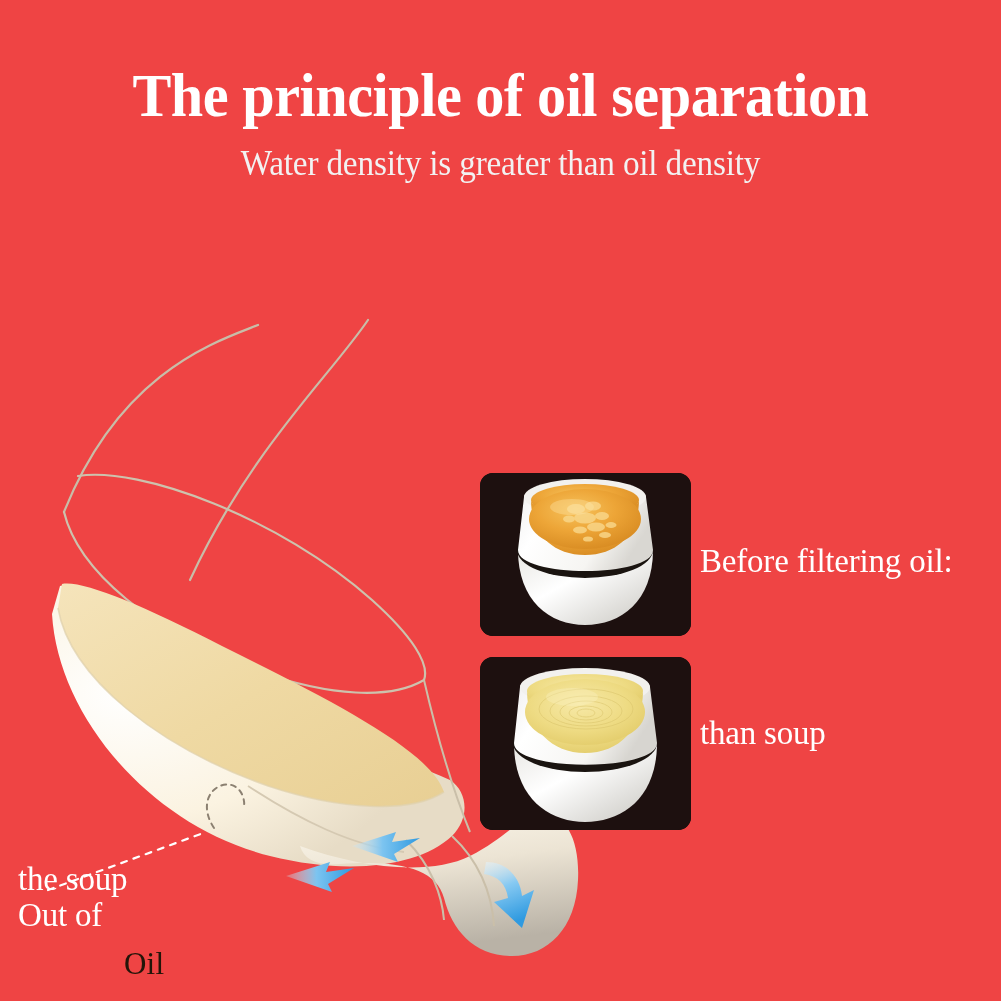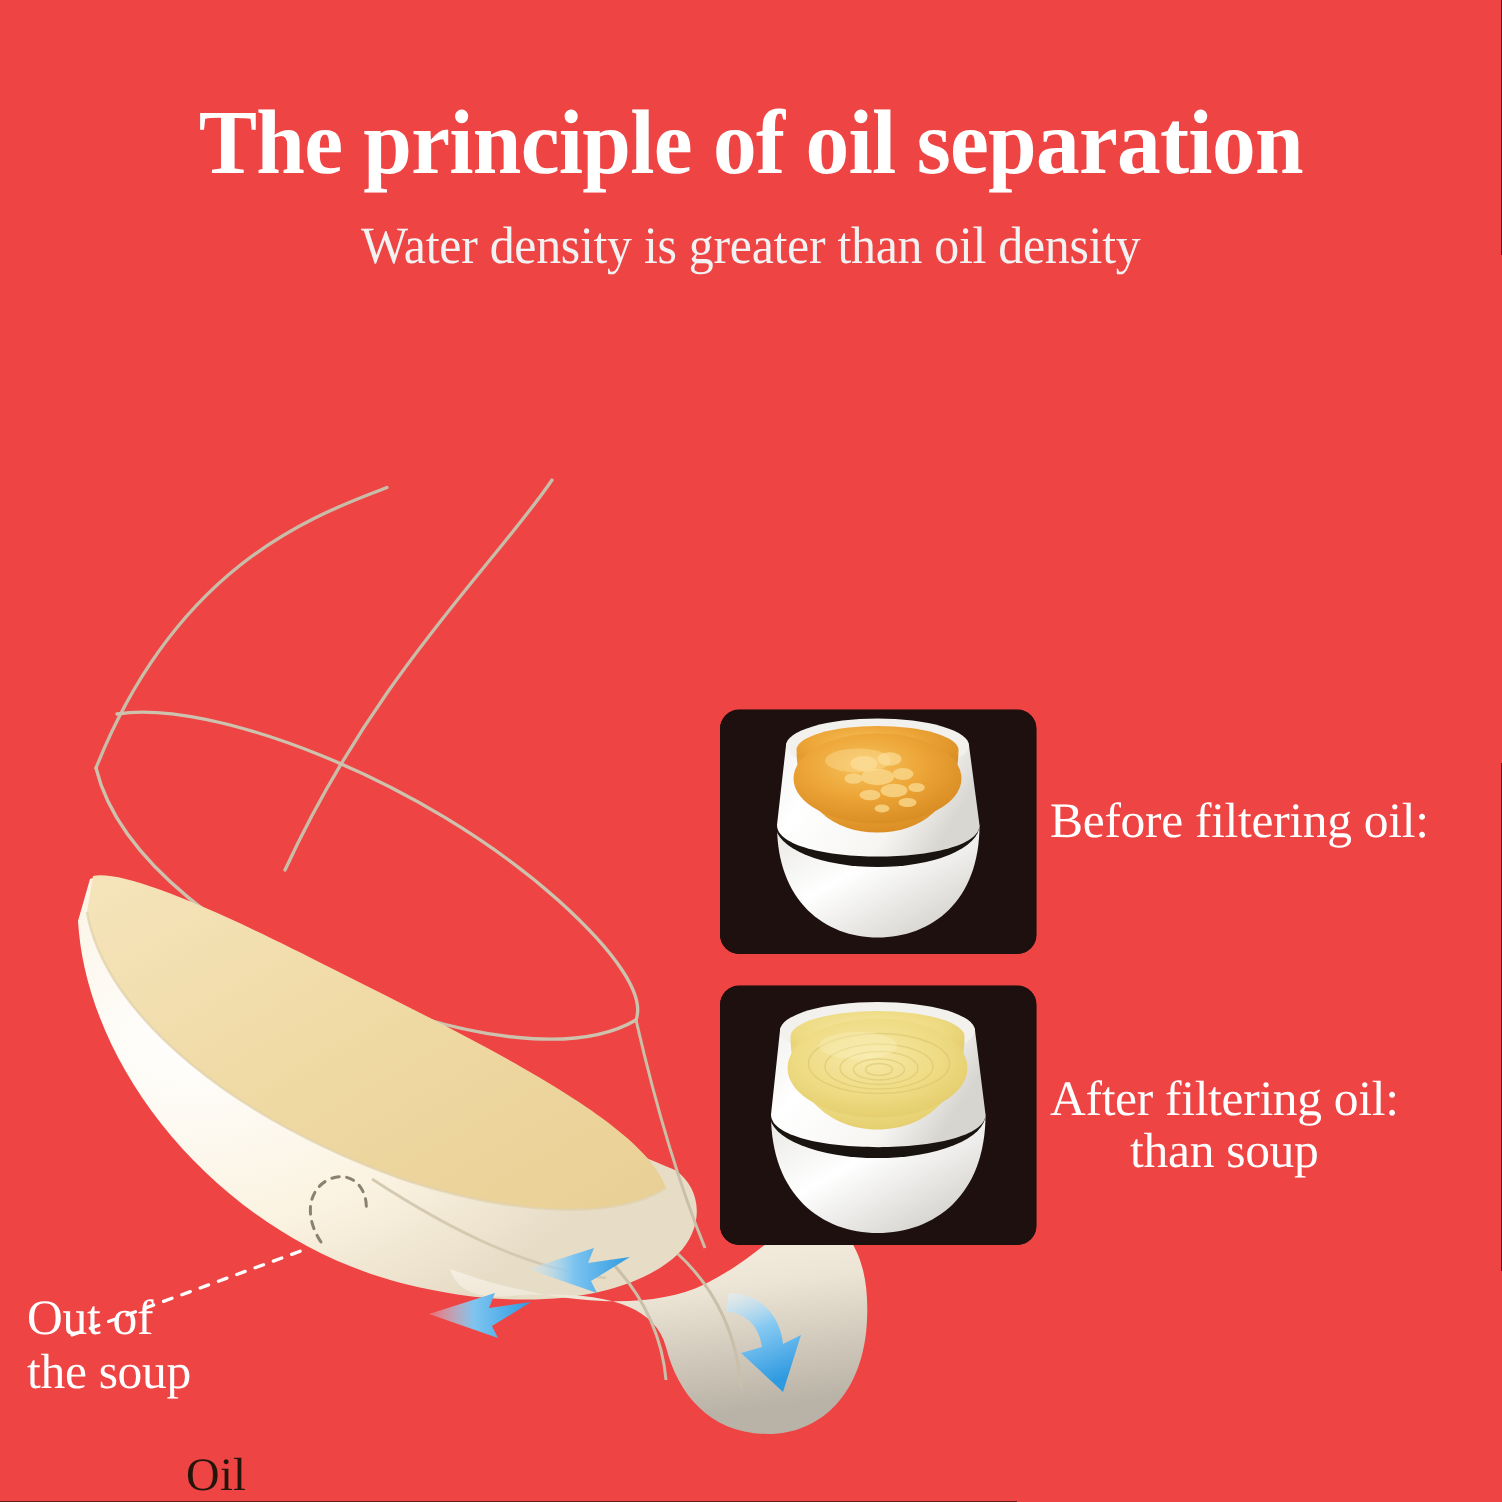--- a/index.html
+++ b/index.html
@@ -22,42 +22,42 @@
   }
 
   
   #ladle{position:absolute;left:0;top:280px;width:560px;height:700px;}
   #ladle svg{display:block;width:560px;height:700px;overflow:visible;}
 
   .ladle-text{
     position:absolute;color:#231509;font-weight:400;white-space:nowrap;
     letter-spacing:.2px;
   }
-  #oil-label{left:124px;top:666px;font-size:31px;margin-top:19px;}
+  #oil-label{left:124px;top:666px;font-size:31px;}
 
   #outflow-label{
     position:absolute;left:18px;top:862px;color:#ffffff;
     font-size:33px;line-height:1.08;font-weight:400;white-space:nowrap;
     letter-spacing:-0.2px;
   }
 
   
   .tile{
     position:absolute;width:211px;height:163px;background:#1d100f;
     border-radius:13px;overflow:hidden;
   }
   #tile-1{left:480px;top:473px;}
   #tile-2{left:480px;top:657px;height:173px;}
   .tile svg{display:block;width:100%;height:100%;}
 
   .caption{
     position:absolute;color:#ffffff;text-align:center;font-weight:400;
     font-size:33px;line-height:1.07;letter-spacing:-0.2px;white-space:nowrap;
   }
-  #caption-1{left:700px;top:531px;}
+  #caption-1{left:700px;top:544px;}
   #caption-2{left:700px;top:716px;}
 </style>
 </head>
 <body>
 
 <div id="stage">
 
   <div id="title">The principle of oil separation</div>
   <div id="subtitle">Water density is greater than oil density</div>
 
@@ -150,22 +150,22 @@
                  L 534,610 L 522,648 L 494,622 L 508,618
                  C 506,604 498,596 484,594 Z"></path>
       </g>
     </svg>
 
     <span class="ladle-text" id="oil-label">Oil</span>
 
   </div>
 
   <div id="outflow-label">
+    <div>the soup</div>
     <div>Out of</div>
-    <div>the soup</div>
   </div>
 
   <div class="tile" id="tile-1">
     <svg viewBox="0 0 211 163" xmlns="http://www.w3.org/2000/svg">
       <defs>
         <radialGradient id="soup1" cx=".42" cy=".35" r=".78">
           <stop offset="0" stop-color="#f6c25c"></stop>
           <stop offset=".45" stop-color="#eda537"></stop>
           <stop offset="1" stop-color="#d2841c"></stop>
         </radialGradient>
@@ -248,17 +248,16 @@
         <ellipse cx="106" cy="56" rx="17" ry="7"></ellipse>
         <ellipse cx="106" cy="55" rx="26" ry="11"></ellipse>
         <ellipse cx="106" cy="54" rx="36" ry="15"></ellipse>
         <ellipse cx="106" cy="52" rx="47" ry="20"></ellipse>
       </g>
       <ellipse cx="92" cy="40" rx="26" ry="9" fill="#fbf1bc" opacity=".4"></ellipse>
     </svg>
   </div>
 
   <div class="caption" id="caption-2" style="transform: translateX(0px);">
-    <div>After filtering oil:</div>
     <div>than soup</div>
   </div>
 
 </div>
 
 </body></html>

